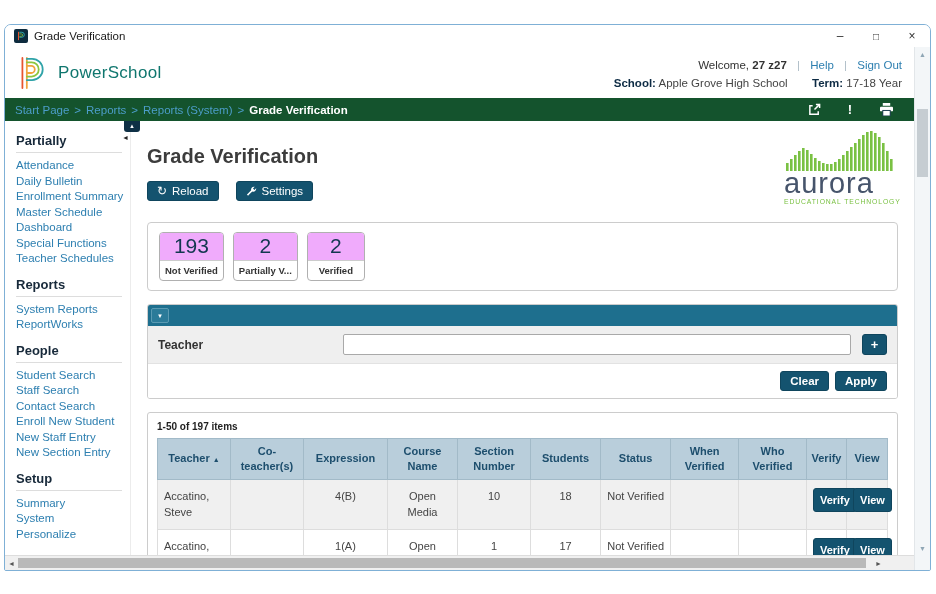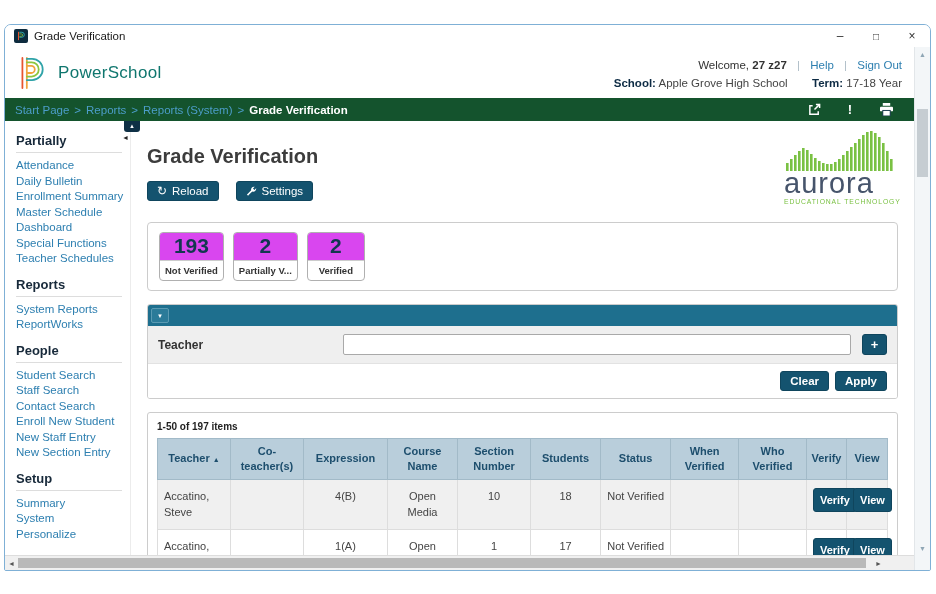--- a/index.html
+++ b/index.html
@@ -70,21 +70,21 @@
   
   .aurora { position:absolute; top:10px; right:10px; width:120px; }
   .aurora-name { font-size:29px; color:#46546b; line-height:0.85; letter-spacing:1px; margin-top:-4px; }
   .aurora-tag { font-size:6.8px; color:#7ac143; letter-spacing:0.9px; margin-top:2px; white-space:nowrap; }
 
   
   .stats-panel { margin-top:21px; border:1px solid #ccc; border-radius:4px; padding:9px 11px;
     display:flex; gap:9px; background:#fff; }
   .stat-card { border:1px solid #b0b0b0; border-radius:4px; overflow:hidden; min-width:58px;
     text-align:center; background:#fff; cursor:pointer; }
-  .stat-value { background:#d946ef; font-size:21px; font-weight:bold; color:#123750; padding:1px 8px 2px; }
+  .stat-value { background:#f0abfc; font-size:21px; font-weight:normal; color:#123750; padding:1px 8px 2px; }
   .stat-label { font-size:9.5px; font-weight:bold; color:#333; padding:4px 5px; border-top:1px solid #ccc; white-space:nowrap; }
 
   
   .filter-panel { margin-top:13px; border:1px solid #ccc; border-radius:3px; overflow:hidden; }
   .filter-header { background:#1e6f8e; height:21px; display:flex; align-items:center; padding-left:3px; }
   .filter-caret-btn { width:18px; height:15px; background:#2b7b99; border:1px solid #5a9ab2; border-radius:2px;
     color:#fff; font-size:6px; display:flex; align-items:center; justify-content:center; cursor:pointer; }
   .filter-row1 { background:#efefef; display:flex; align-items:center; padding:8px 10px; border-bottom:1px solid #e2e2e2; }
   .filter-label { font-size:12px; font-weight:bold; color:#333; flex:0 0 185px; }
   .filter-input { flex:1; height:21px; border:1px solid #a9a9a9; border-radius:2px; background:#fff;

